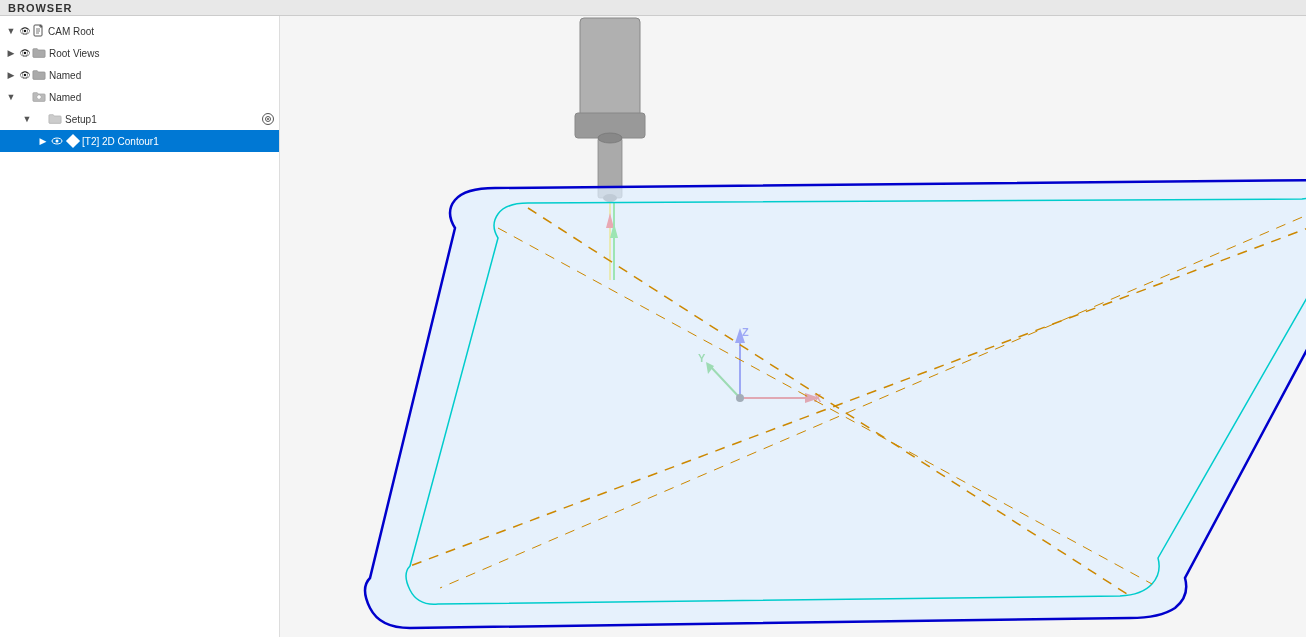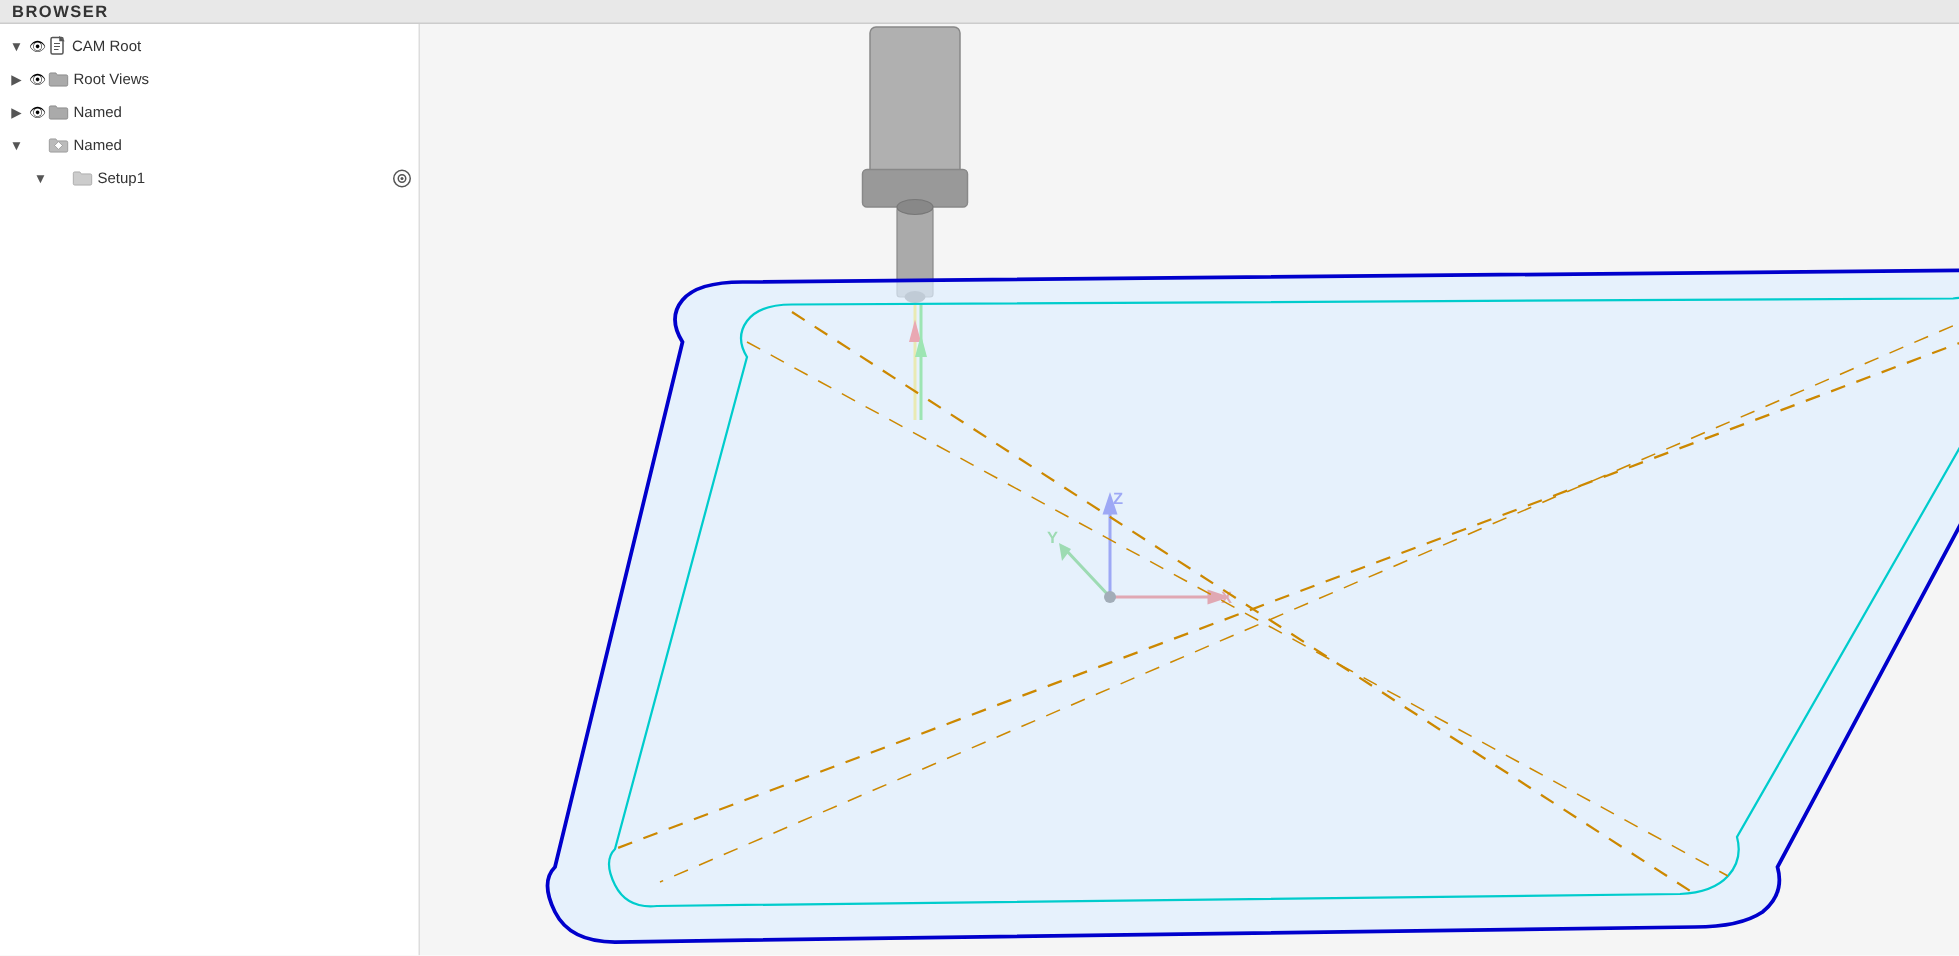--- a/index.html
+++ b/index.html
@@ -162,20 +162,31 @@
       </svg>
       <span class="item-label">Setup1</span>
 
       <svg width="14" height="14" viewBox="0 0 14 14" fill="none" xmlns="http://www.w3.org/2000/svg" style="margin-left:3px; flex-shrink:0;">
         <circle cx="7" cy="7" r="5.5" stroke="#555" stroke-width="1" fill="none"></circle>
         <circle cx="7" cy="7" r="2.5" stroke="#555" stroke-width="1" fill="none"></circle>
         <circle cx="7" cy="7" r="1" fill="#555"></circle>
       </svg>
     </div>
 
+    <div class="tree-item" style="padding-left:36px; background:#0078d4; color:white;">
+      <span class="chevron chevron-right" style="color:white;"></span>
+
+      <svg width="14" height="14" viewBox="0 0 14 14" fill="none" xmlns="http://www.w3.org/2000/svg" style="flex-shrink:0;">
+        <ellipse cx="7" cy="7" rx="5" ry="3" stroke="white" stroke-width="1" fill="none"></ellipse>
+        <circle cx="7" cy="7" r="1.5" fill="white"></circle>
+      </svg>
+
+      <span style="width:10px;height:10px;background:#fff;transform:rotate(45deg);display:inline-block;flex-shrink:0;margin:0 4px;"></span>
+      <span class="item-label" style="color:white;">[T2] 2D Contour1</span>
+    </div>
 
   </div>
 
   <div class="viewport">
     <svg width="100%" height="100%" viewBox="0 0 1026 617" xmlns="http://www.w3.org/2000/svg">
 
       <rect x="300" y="0" width="60" height="100" rx="4" fill="#b0b0b0" stroke="#888" stroke-width="1"></rect>
 
       <rect x="295" y="95" width="70" height="25" rx="3" fill="#999" stroke="#888" stroke-width="1"></rect>
 

